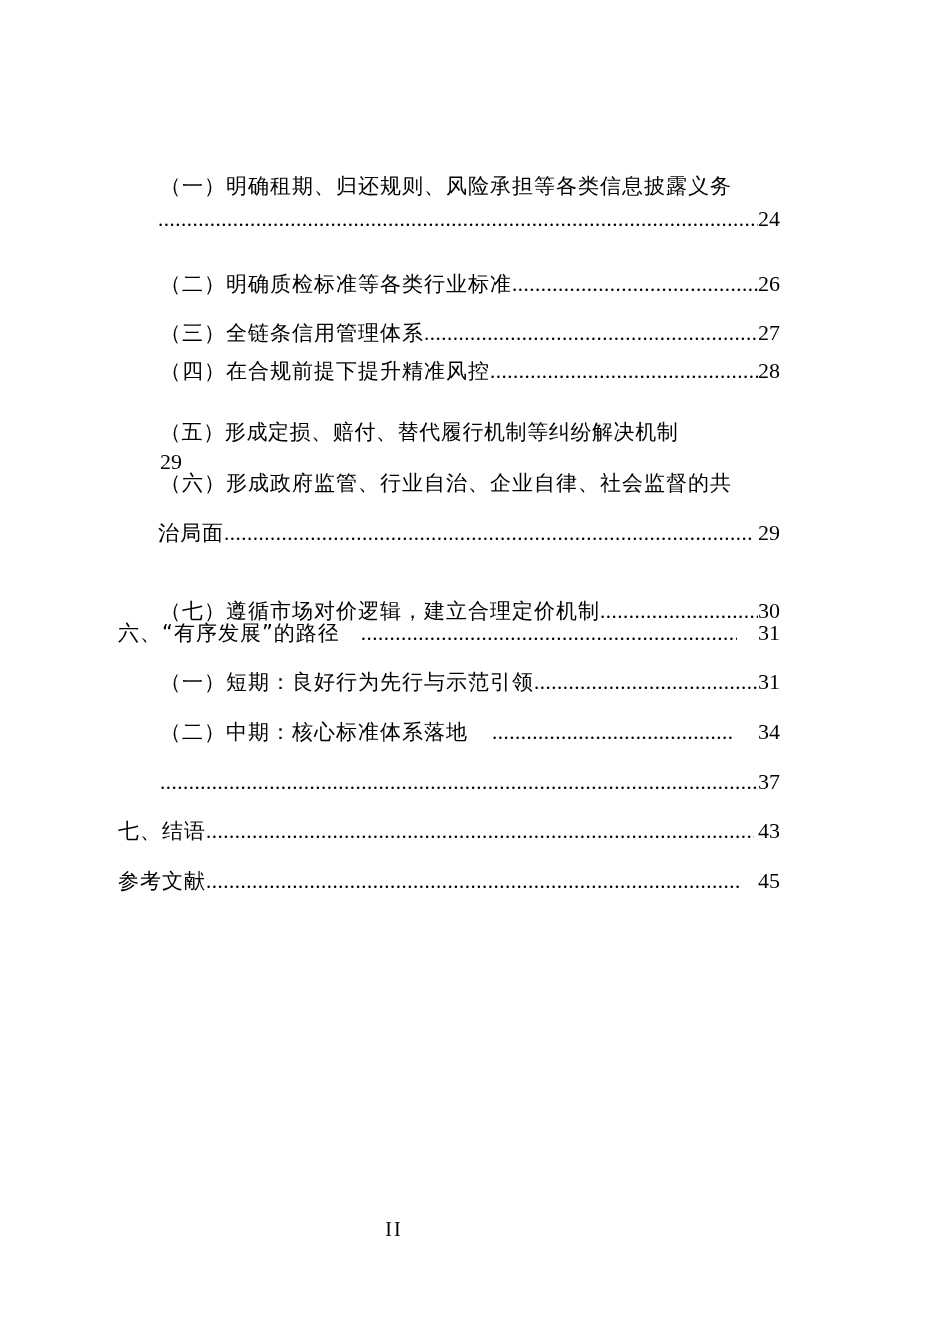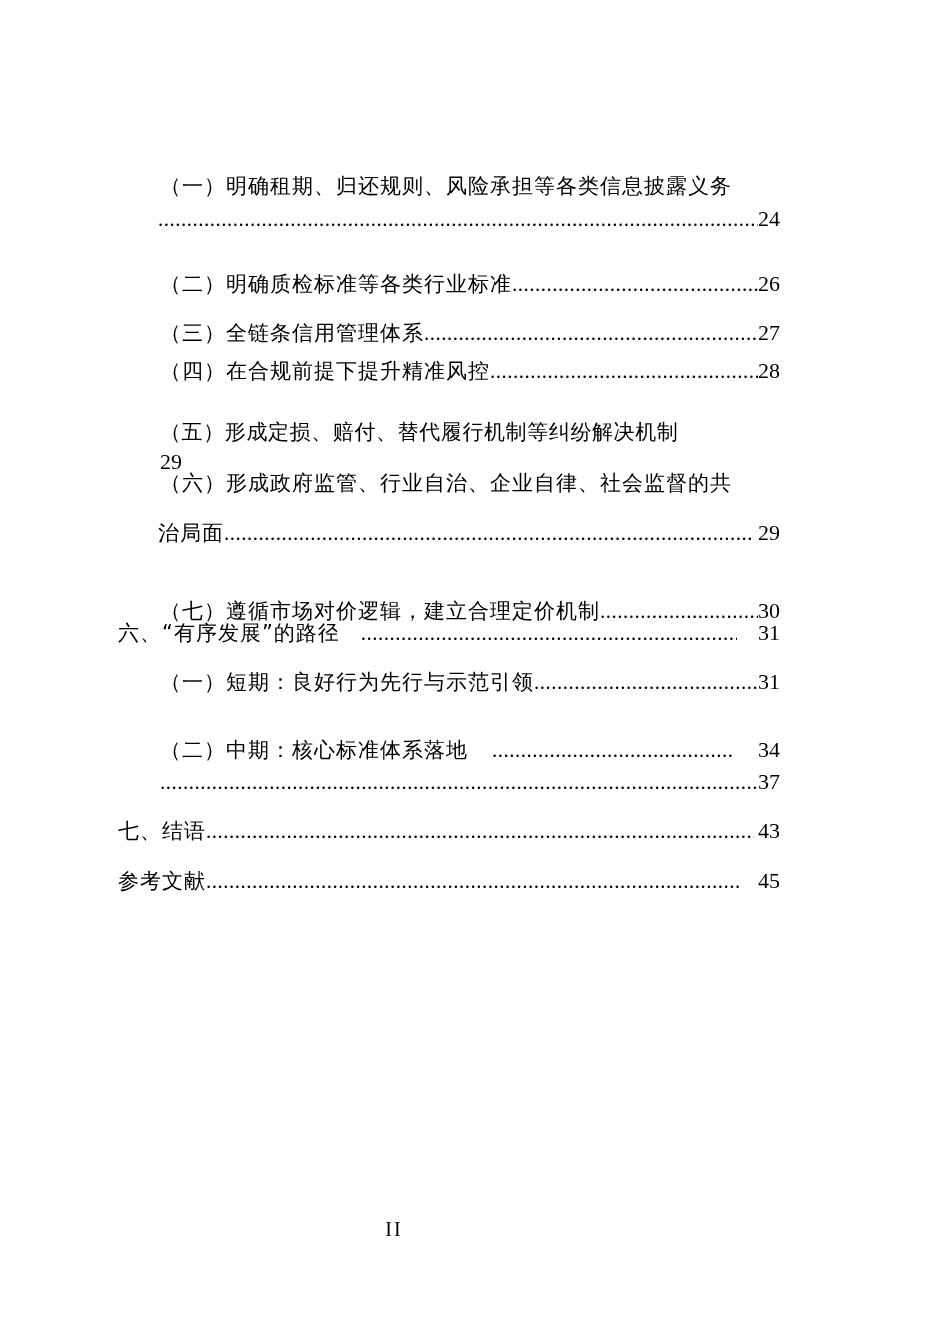--- a/index.html
+++ b/index.html
@@ -75,21 +75,21 @@
     <span class="dots"></span>
     <span class="num">31</span>
   </div>
 
   <div class="line lvl2" style="top:667px;">
     <span class="title">（一）短期：良好行为先行与示范引领</span>
     <span class="dots"></span>
     <span class="num">31</span>
   </div>
 
-  <div class="line lvl2" style="top:735px;gap:24px;">
+  <div class="line lvl2" style="top:717px;gap:24px;">
     <span class="title">（二）中期：核心标准体系落地</span>
     <span class="dots"></span>
     <span class="num">34</span>
   </div>
 
   <div class="line lvl2" style="top:767px;">
     <span class="dots"></span>
     <span class="num">37</span>
   </div>
 

